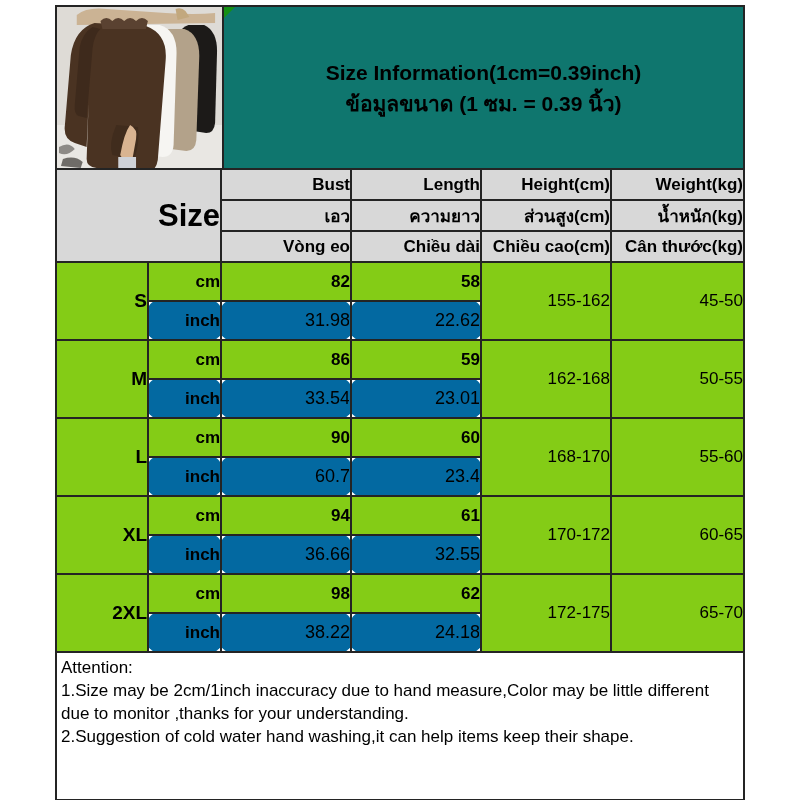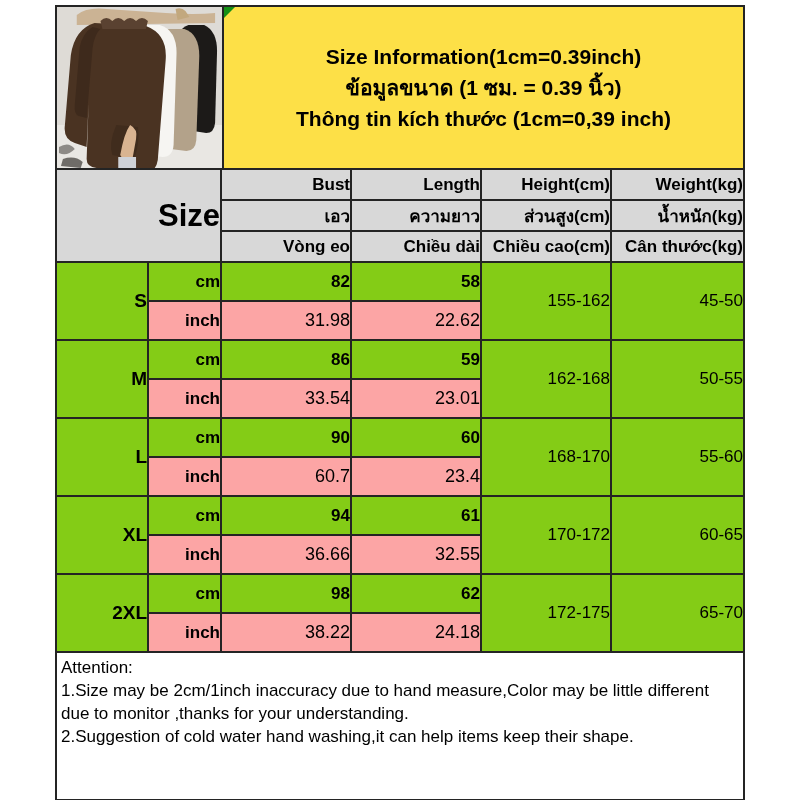--- a/index.html
+++ b/index.html
@@ -4,35 +4,35 @@
 <style>
   html,body{margin:0;padding:0;background:#ffffff;width:800px;height:800px;
     font-family:"Liberation Sans","DejaVu Sans",sans-serif;color:#000;}
   .sheet{position:absolute;left:55px;top:5px;width:690px;}
 
   
   .top{display:flex;height:165px;border:2px solid #242424;box-sizing:border-box;background:#f2f2f2;}
   .photo-cell{width:167px;min-width:167px;border-right:2px solid #242424;box-sizing:border-box;overflow:hidden;}
   .photo-cell svg{display:block;width:100%;height:100%;}
   .title-cell{flex:1;position:relative;display:flex;flex-direction:column;justify-content:center;
-    align-items:center;text-align:center;background:#fde047;}
+    align-items:center;text-align:center;background:#0f766e;}
   .title-line{font-weight:bold;font-size:21px;line-height:31px;white-space:nowrap;}
   .corner-flag{position:absolute;left:0;top:0;width:0;height:0;
     border-top:11px solid #159015;border-right:11px solid transparent;}
 
   
   table{width:690px;border-collapse:collapse;table-layout:fixed;margin-top:-2px;}
   td,th{border:2px solid #242424;text-align:right;vertical-align:middle;padding:0;overflow:hidden;}
   .hdr{background:#d8d8d8;font-weight:bold;font-size:17px;height:29px;}
   .size-head{background:#d8d8d8;font-weight:bold;font-size:31px;}
   .size-label{background:#d8d8d8;font-weight:bold;font-size:19px;}
   .unit{font-weight:bold;font-size:17px;height:37px;}
   .row-cm td{background:#84cc16;}
   .row-cm td.val{font-weight:bold;font-size:17px;padding-left:48px;}
-  .row-inch td{background:#fca5a5;}
+  .row-inch td{background:#0369a1;border-radius:9px;}
   .row-inch td.val{font-weight:normal;font-size:18px;}
   .range{background:#f2f2f2;font-weight:normal;font-size:17px;}
 
   
   .attention{border:2px solid #242424;margin-top:-2px;height:150px;box-sizing:border-box;
     background:#fff;padding:3px 6px 16px 4px;font-size:17px;line-height:23px;}
   .attention div{font-weight:normal;}
 </style>
 </head>
 <body>
@@ -66,21 +66,20 @@
         <rect x="62" y="150" width="18" height="11" fill="#cfd2d8"></rect>
 
         <path d="M2,140 q10,-6 16,2 q-8,8 -16,4 z" fill="#8d8a86"></path>
         <path d="M6,152 q12,-4 20,3 l-2,6 -20,-2 z" fill="#6f6c68"></path>
       </svg>
     </div>
     <div class="title-cell">
       <span class="corner-flag"></span>
       <div class="title-line">Size Information(1cm=0.39inch)</div>
       <div class="title-line">ข้อมูลขนาด (1 ซม. = 0.39 นิ้ว)</div>
-      <div class="title-line">Thông tin kích thước (1cm=0,39 inch)</div>
     </div>
   </div>
 
   <table>
     <colgroup>
       <col style="width:92px">
         <col style="width:73px">
       <col style="width:130px">
         <col style="width:130px">
       <col style="width:130px">

